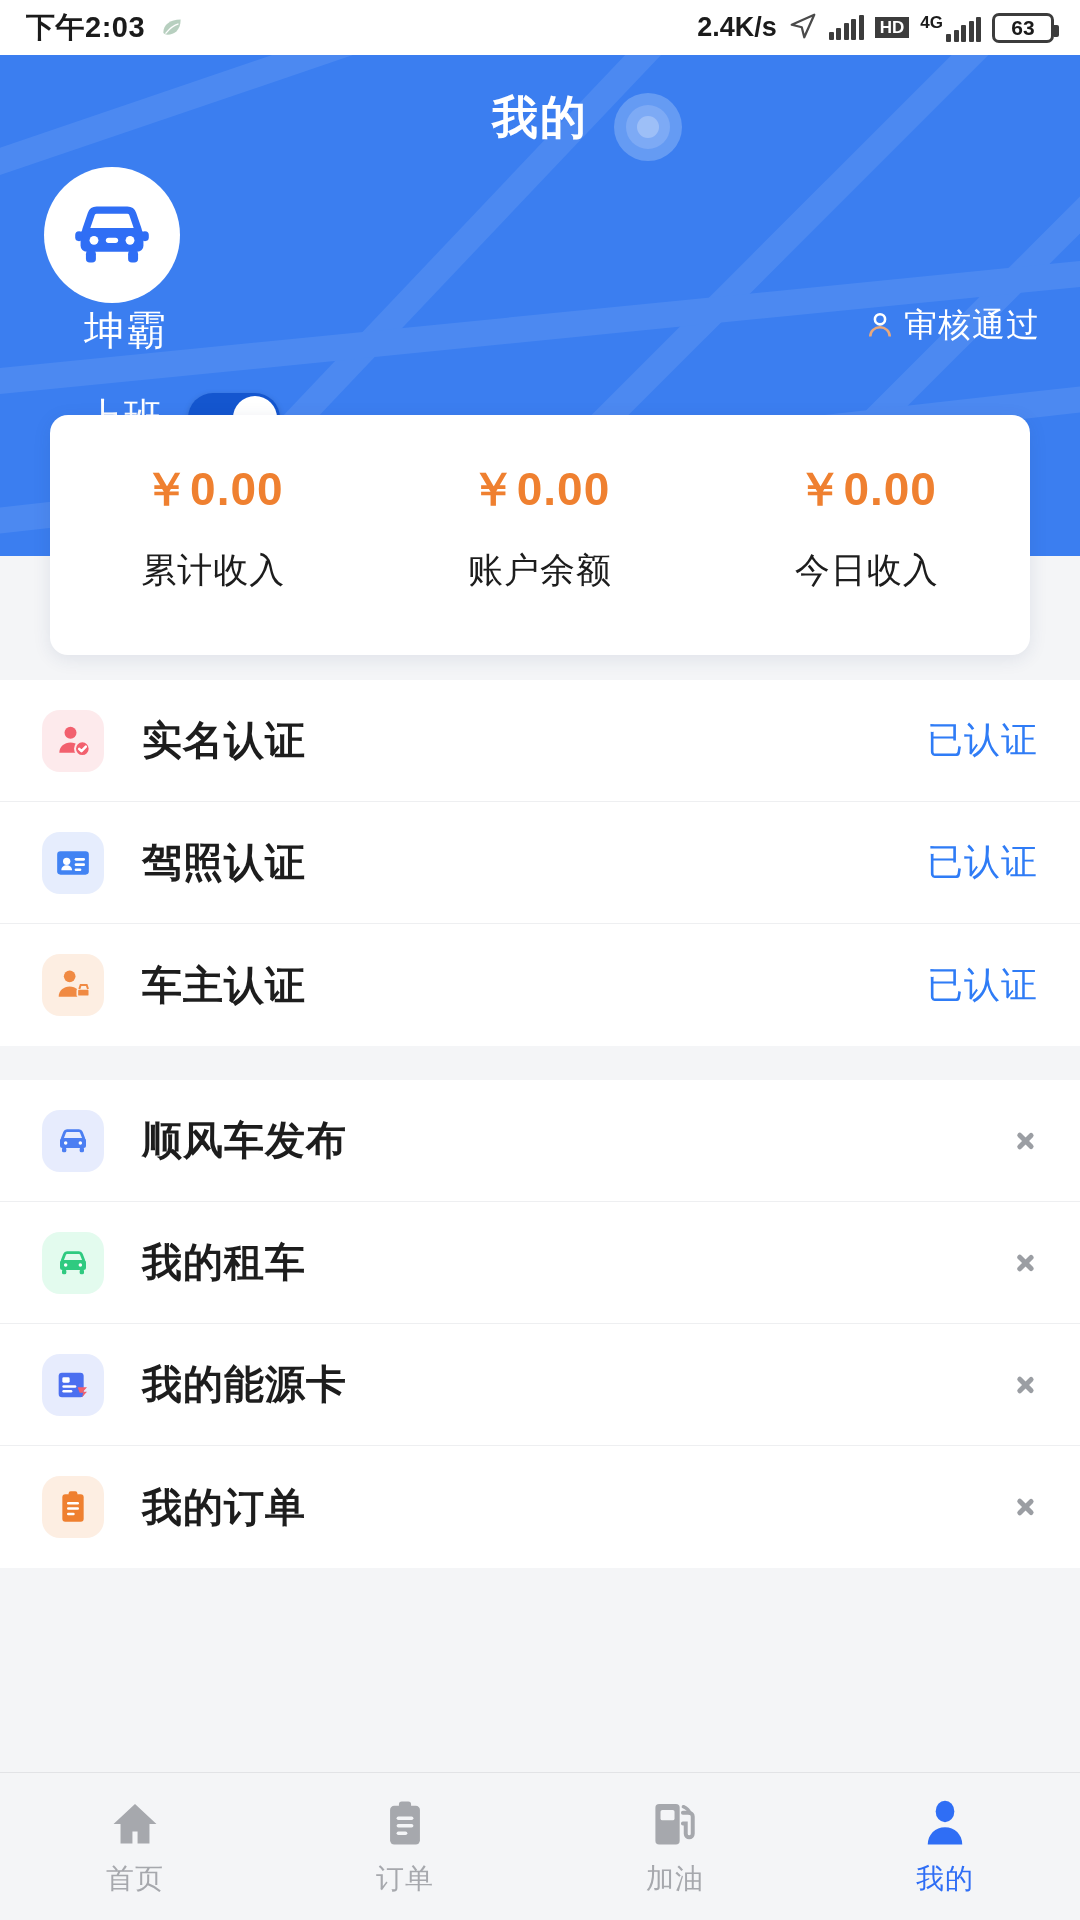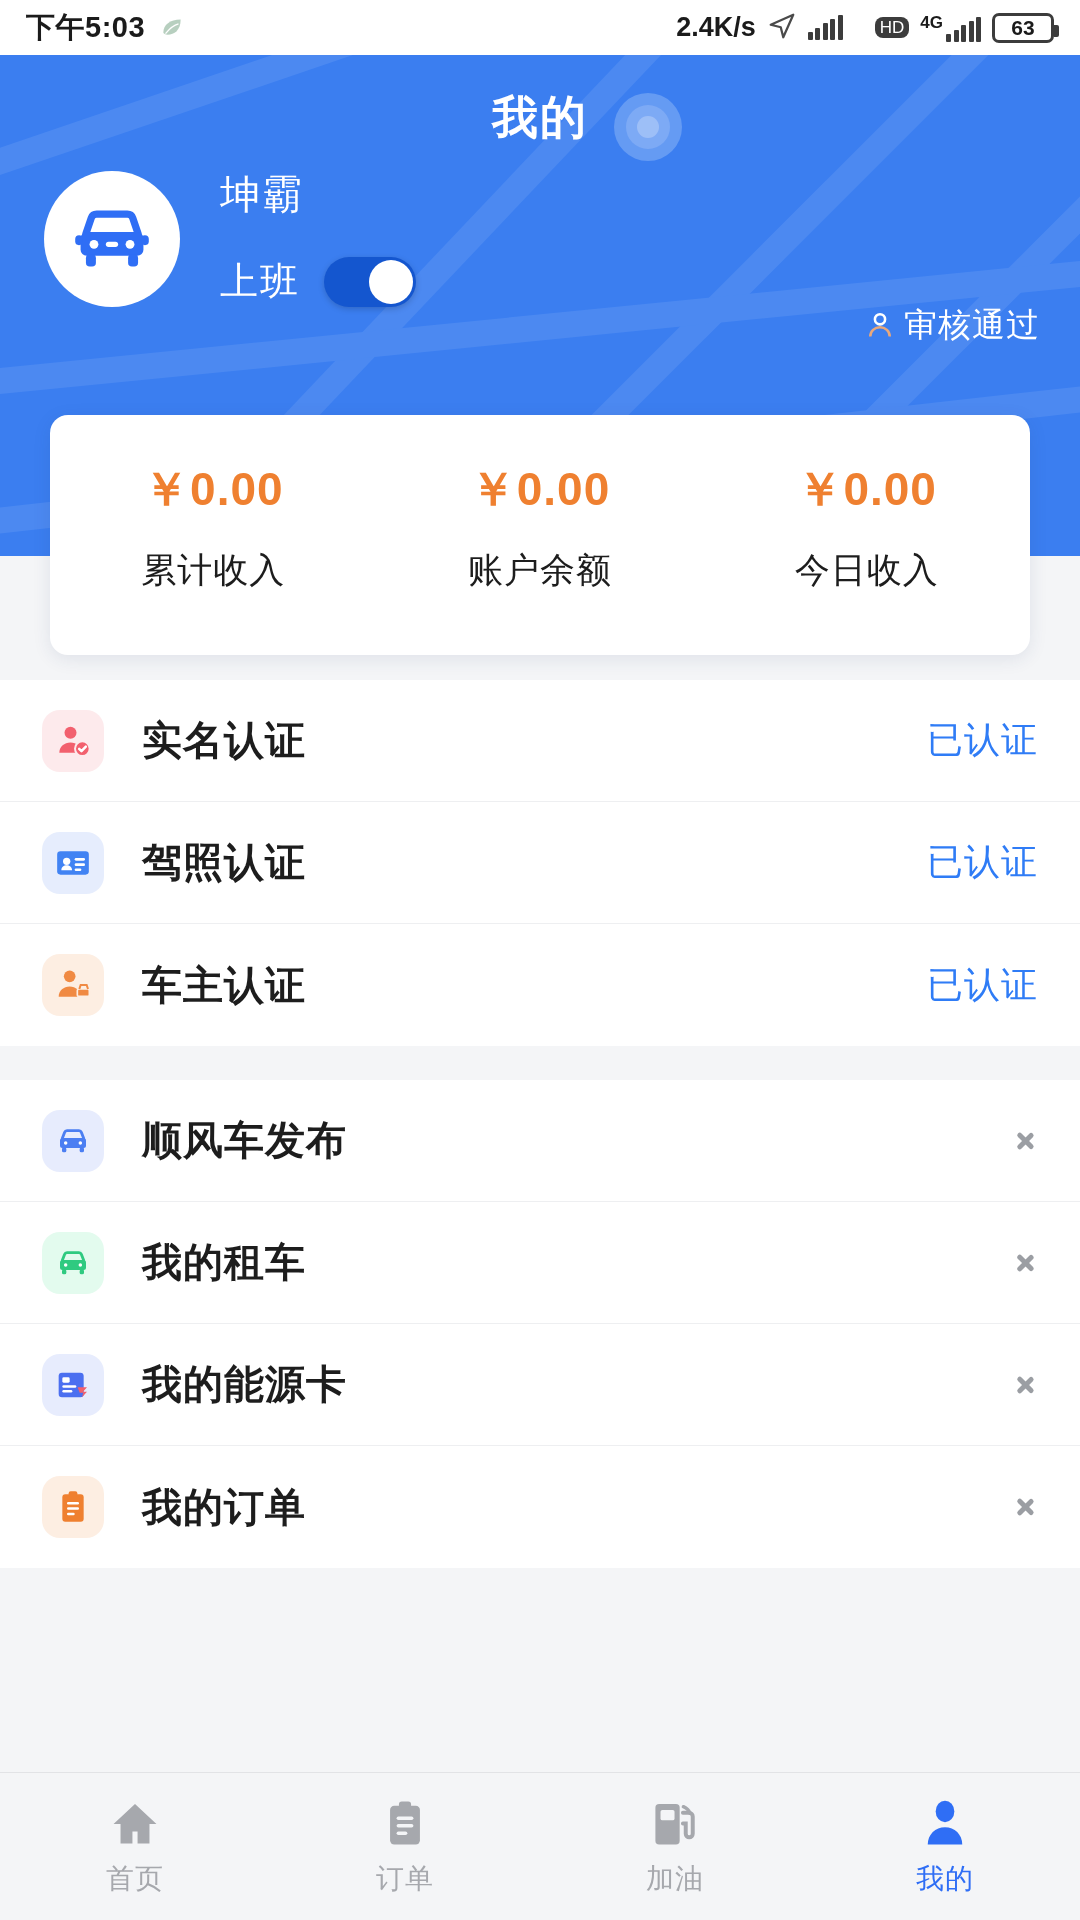--- a/index.html
+++ b/index.html
@@ -22,22 +22,22 @@
   .sb-right { margin-left:auto; display:flex; align-items:center; gap:11px; }
   .sb-speed { font-size:27px; font-weight:600; }
   .sb-bars { display:flex; align-items:flex-end; gap:2.5px; height:24px; }
   .sb-bars i { width:5px; background:#3c3c3c; display:block; border-radius:1px; }
   .sb-bars i:nth-child(1){height:8px}
   .sb-bars i:nth-child(2){height:12px}
   .sb-bars i:nth-child(3){height:17px}
   .sb-bars i:nth-child(4){height:21px}
   .sb-bars i:nth-child(5){height:25px}
   .sb-hd {
-    font-size:17px; font-weight:400; color:#fff; background:#3c3c3c;
-    border-radius:8px; padding:2px 5px; line-height:1;margin-left:21px;
+    font-size:17px; font-weight:700; color:#fff; background:#3c3c3c;
+    border-radius:0; padding:2px 5px; line-height:1;
   }
   .sb-4g-wrap { display:flex; align-items:flex-end; gap:3px; }
   .sb-4g { font-size:17px; font-weight:700; line-height:1; margin-bottom:11px; }
   .sb-batt {
     width:62px; height:30px; border:3px solid #3c3c3c; border-radius:7px;
     display:flex; align-items:center; justify-content:center; position:relative;
   }
   .sb-batt span { font-size:21px; font-weight:600; }
   .sb-batt:after {
     content:""; position:absolute; right:-8px; top:9px;
@@ -48,21 +48,21 @@
   .header {
     position:absolute; top:55px; left:0; width:1080px; height:501px;
     background:#3b7ef0; overflow:hidden;
   }
   .map-lines { position:absolute; inset:0; }
   .header-title {
     position:relative; z-index:3; text-align:center; color:#fff;
     font-size:46px; font-weight:700; padding-top:32px; letter-spacing:2px;
   }
   .profile {
-    position:relative; z-index:3; display:flex; align-items:flex-end; padding:18px 14px 0 44px;
+    position:relative; z-index:3; display:flex; align-items:flex-start; padding:18px 14px 0 44px;flex-direction:column;
   }
   .avatar {
     width:136px; height:136px; border-radius:50%; background:#fff;
     display:flex; align-items:center; justify-content:center; flex:0 0 auto;
   }
   .profile-info { margin-left:40px; }
   .nickname { color:#fff; font-size:40px; font-weight:500; letter-spacing:2px; }
   .shift-row { display:flex; align-items:center; margin-top:34px; }
   .shift-label { color:#fff; font-size:38px; letter-spacing:2px; }
   .toggle {
@@ -127,21 +127,21 @@
   .tab { flex:1; display:flex; flex-direction:column; align-items:center; gap:8px; }
   .tab-label { font-size:28px; color:#a6a8ad; letter-spacing:1px; }
   .tab.active .tab-label { color:#2f6ef5; }
 </style>
 </head>
 <body>
 
 <div class="screen">
 
   <div class="statusbar">
-    <span class="sb-time">下午5:03</span>
+    <span class="sb-time">下午2:03</span>
     <span class="sb-leaficon">
       <svg width="26" height="26" viewBox="0 0 24 24">
           <path d="M4 18c0-7 6-12 16-12 0 10-6 14-12 14-2 0-4-1-4-2z" fill="#7ea98c"></path>
           <path d="M6 19c4-5 8-8 12-9" stroke="#fff" stroke-width="1.2" fill="none"></path>
         </svg>
     </span>
     <div class="sb-right">
       <span class="sb-speed">2.4K/s</span>
       <span>
         <svg width="30" height="30" viewBox="0 0 24 24">

